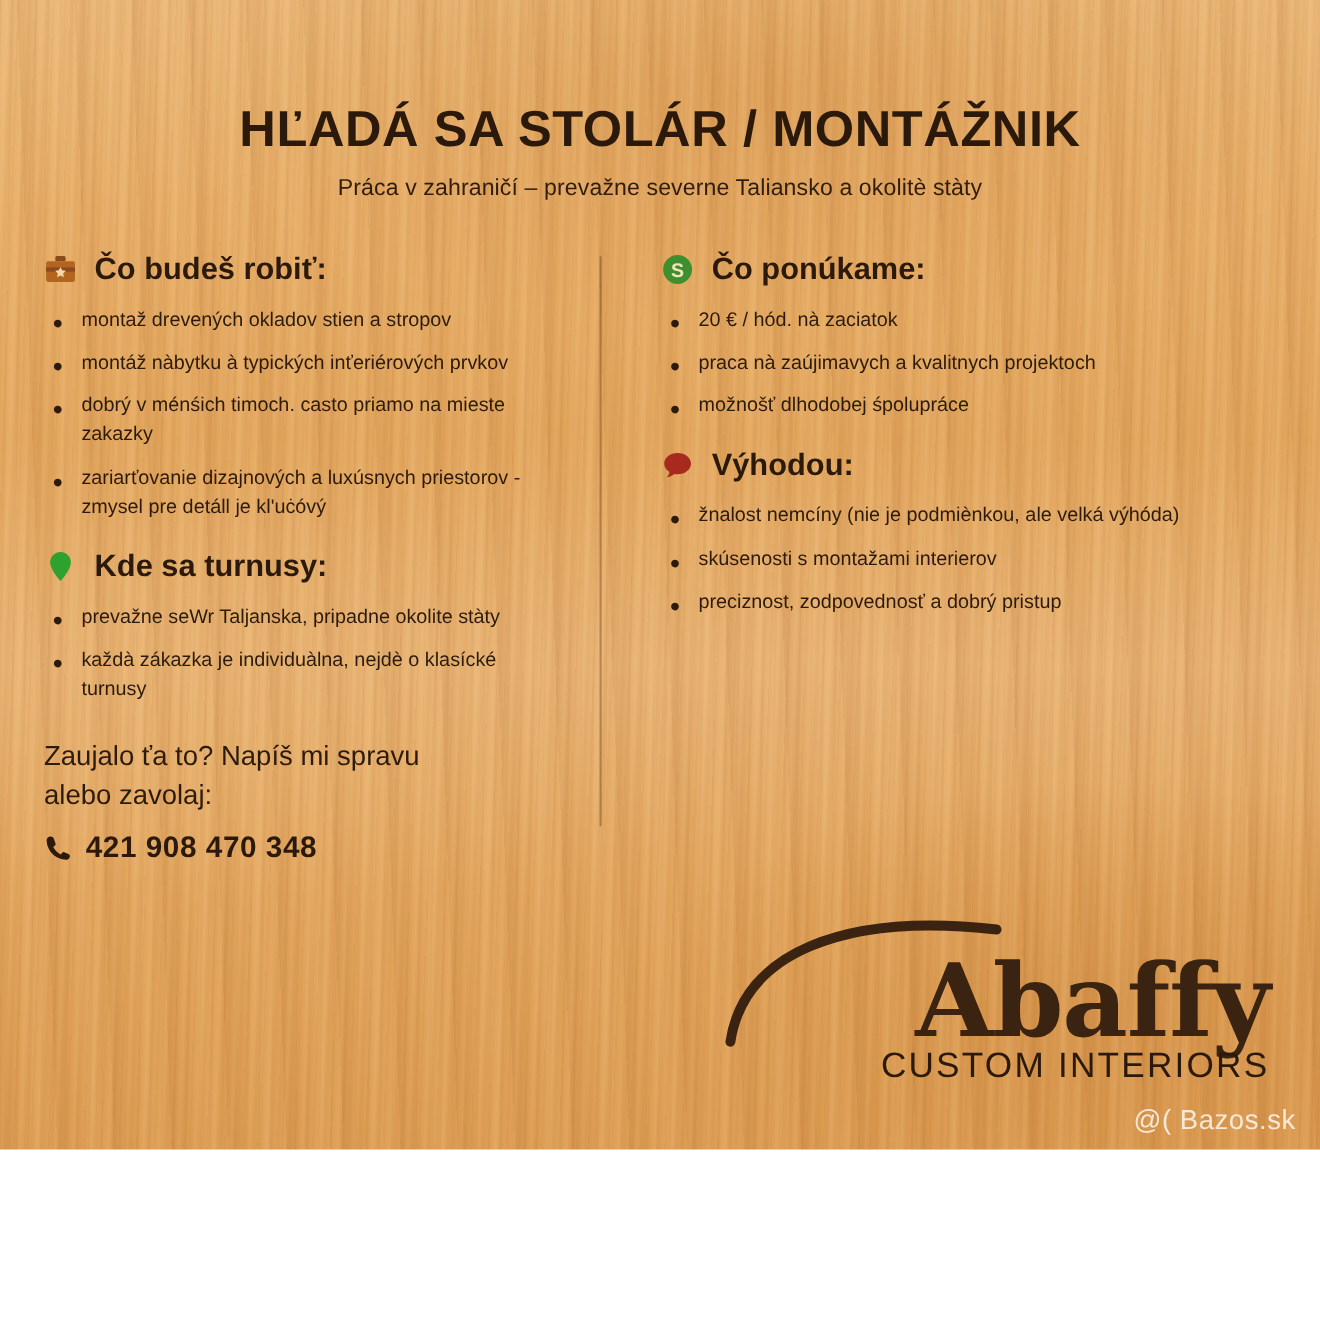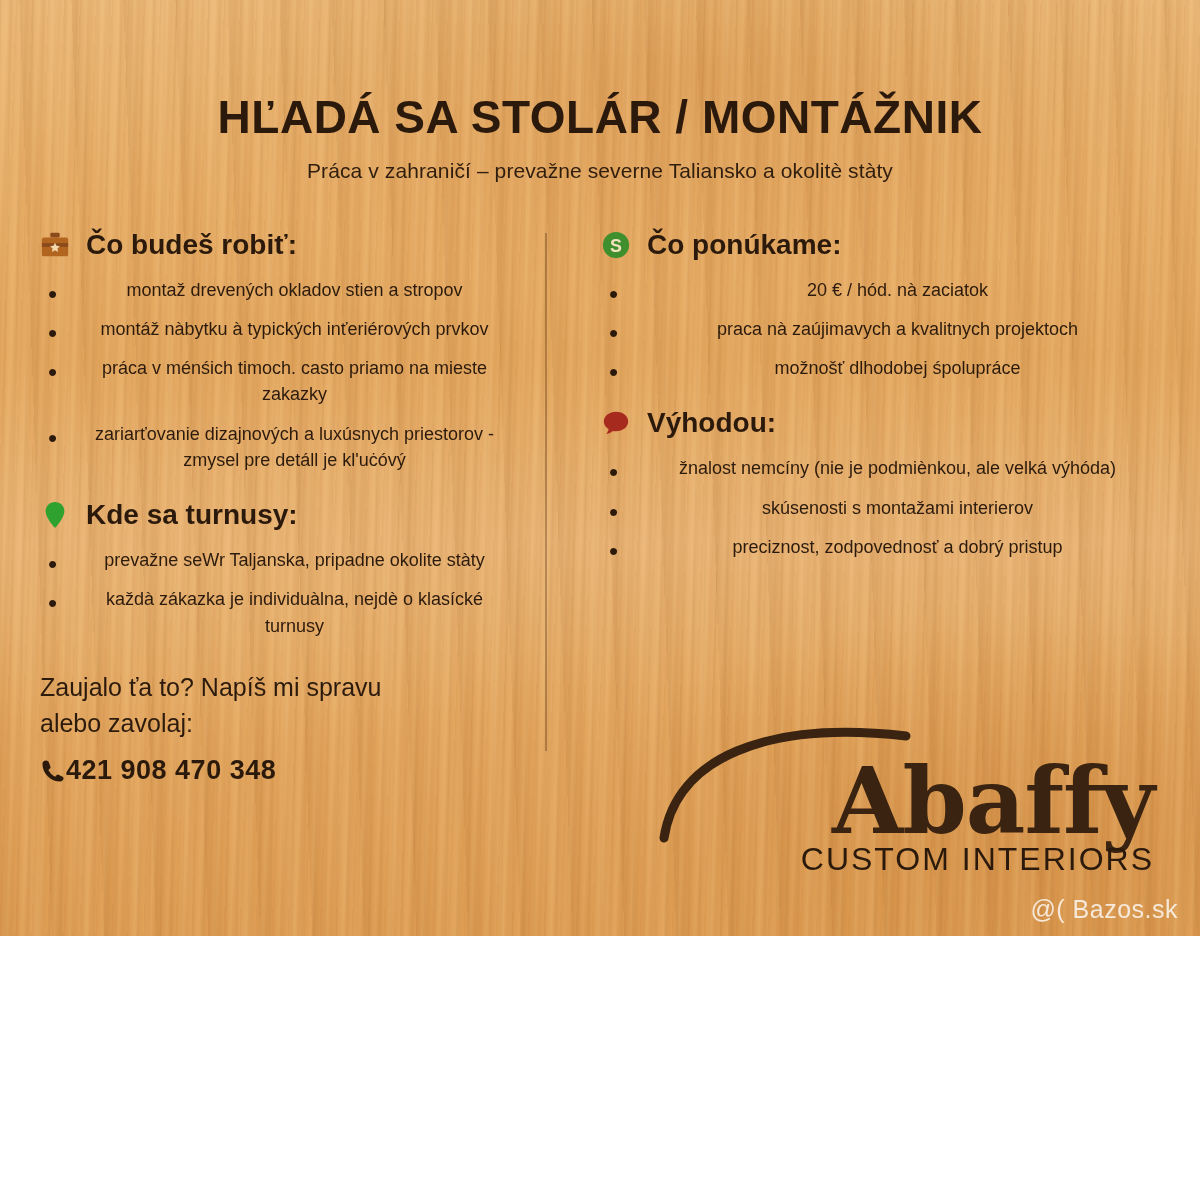--- a/index.html
+++ b/index.html
@@ -10,21 +10,21 @@
     width: 1200px;
     height: 1200px;
     font-family: "Liberation Sans", sans-serif;
     overflow: hidden;
   }
 
   
   .poster {
     position: relative;
     width: 1200px;
-    height: 936px;
+    height: 1045px;
     box-sizing: border-box;
     background:
       repeating-linear-gradient(
         92deg,
         rgba(170, 105, 40, 0.10) 0px,
         rgba(170, 105, 40, 0.00) 3px,
         rgba(255, 220, 160, 0.10) 7px,
         rgba(160, 95, 35, 0.07) 11px,
         rgba(170, 105, 40, 0.00) 16px
       ),
@@ -102,21 +102,20 @@
   }
   .col-right {
     flex: 1;
     padding-left: 54px;
     box-sizing: border-box;
   }
 
   
   .section {
     margin-bottom: 10px;
-    text-align: center;
   }
   .sec-head {
     display: flex;
     align-items: center;
     gap: 16px;
     margin-bottom: 16px;
   }
   .sec-title {
     font-size: 28px;
     font-weight: bold;
@@ -155,20 +154,21 @@
   
   .contact {
     margin-top: 30px;
     font-size: 25px;
     line-height: 1.45;
     color: #2c1b0d;
   }
   .phone-row {
     display: flex;
     align-items: center;
+    gap: 12px;
     margin-top: 10px;
   }
   .phone-num {
     font-size: 27px;
     font-weight: bold;
     color: #2b1a0c;
     letter-spacing: 0.5px;
   }
 
   
@@ -235,21 +235,21 @@
               <rect x="11" y="3" width="10" height="5" rx="1.5" fill="#8a4a1c"></rect>
               <rect x="2" y="8" width="28" height="20" rx="2" fill="#b2651f"></rect>
               <rect x="2" y="14" width="28" height="4" fill="#8a4a1c"></rect>
               <path d="M16 13.5l1.6 3.3 3.6.5-2.6 2.5.6 3.6-3.2-1.7-3.2 1.7.6-3.6-2.6-2.5 3.6-.5z" fill="#f3d8ad"></path>
             </svg>
             <span class="sec-title">Čo budeš robiť:</span>
           </div>
           <ul class="bullets">
             <li>montaž drevených okladov stien a stropov</li>
             <li>montáž nàbytku à typických inťeriérových prvkov</li>
-            <li>práca v ménśich timoch. casto priamo na mieste zakazky</li>
+            <li>dobrý v ménśich timoch. casto priamo na mieste zakazky</li>
             <li>zariarťovanie dizajnových a luxúsnych priestorov - zmysel pre detáll je kl'uċóvý</li>
           </ul>
         </div>
 
         <div class="section">
           <div class="sec-head">
             <svg class="icon" viewBox="0 0 32 32">
               <path d="M16 2C10.5 2 6 6.4 6 11.8 6 19.4 16 30 16 30s10-10.6 10-18.2C26 6.4 21.5 2 16 2z" fill="#2fa12f"></path>
             </svg>
             <span class="sec-title">Kde sa turnusy:</span>

